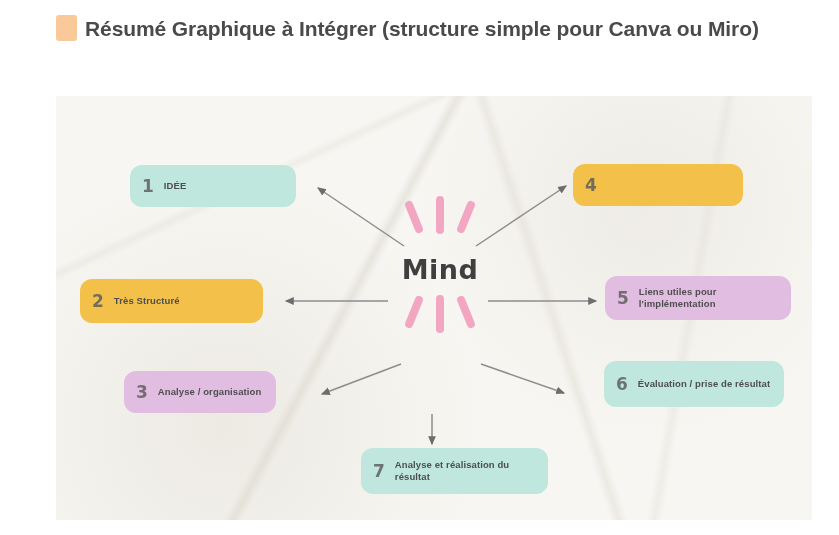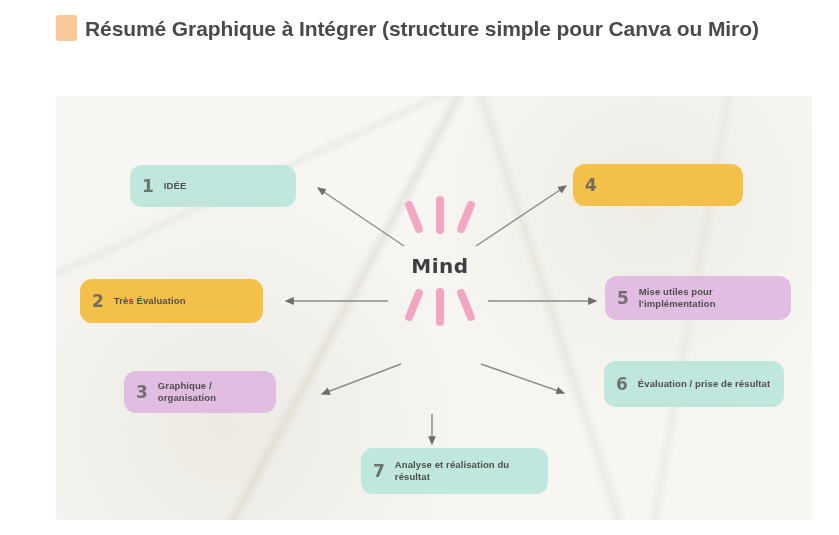--- a/index.html
+++ b/index.html
@@ -74,21 +74,21 @@
   }
   .rays {
     width: 110px;
     height: 46px;
     margin: 0 auto;
   }
   .center-mind {
     margin-top: 8px;
     font-family: "DejaVu Sans", sans-serif;
     font-weight: 700;
-    font-size: 20px;
+    font-size: 27px;
     letter-spacing: 0.5px;
     color: #3f3f3f;
     text-align: center;
   }
   .center-map {
     margin-top: -2px;
     font-family: "DejaVu Sans Mono", monospace;
     font-weight: 700;
     font-size: 54px;
     letter-spacing: -1px;
@@ -175,35 +175,35 @@
     </svg>
   </div>
 
   <div class="node t-teal" style="left:74px;  top:69px;  width:166px; height:42px;">
     <span class="node-num">1</span>
     <span class="node-text">IDÉE</span>
   </div>
 
   <div class="node t-amber" style="left:24px; top:183px; width:183px; height:44px;">
     <span class="node-num">2</span>
-    <span class="node-text">Très Évaluation</span>
+    <span class="node-text">Très Structuré</span>
   </div>
 
   <div class="node t-purple" style="left:68px; top:275px; width:152px; height:42px;">
     <span class="node-num">3</span>
-    <span class="node-text">Graphique / organisation</span>
+    <span class="node-text">Analyse / organisation</span>
   </div>
 
   <div class="node t-amber" style="left:517px; top:68px; width:170px; height:42px;">
     <span class="node-num">4</span>
   </div>
 
   <div class="node t-purple" style="left:549px; top:180px; width:186px; height:44px;">
     <span class="node-num">5</span>
-    <span class="node-text">Mise utiles pour l'implémentation</span>
+    <span class="node-text">Liens utiles pour l'implémentation</span>
   </div>
 
   <div class="node t-teal" style="left:548px; top:265px; width:180px; height:46px;">
     <span class="node-num">6</span>
     <span class="node-text">Évaluation / prise de résultat</span>
   </div>
 
   <div class="node t-teal" style="left:305px; top:352px; width:187px; height:46px;">
     <span class="node-num">7</span>
     <span class="node-text">Analyse et réalisation du résultat</span>

